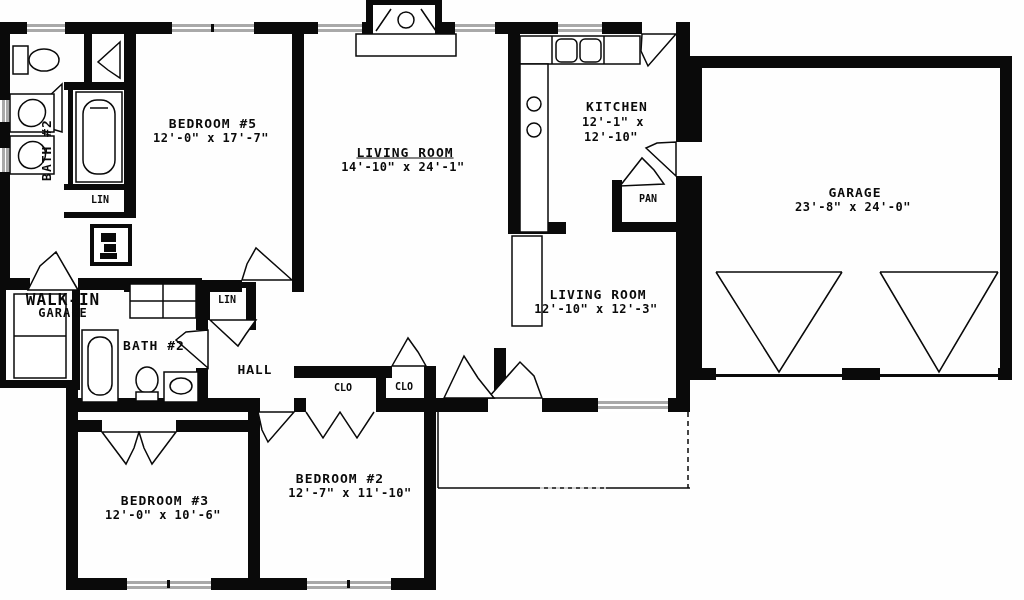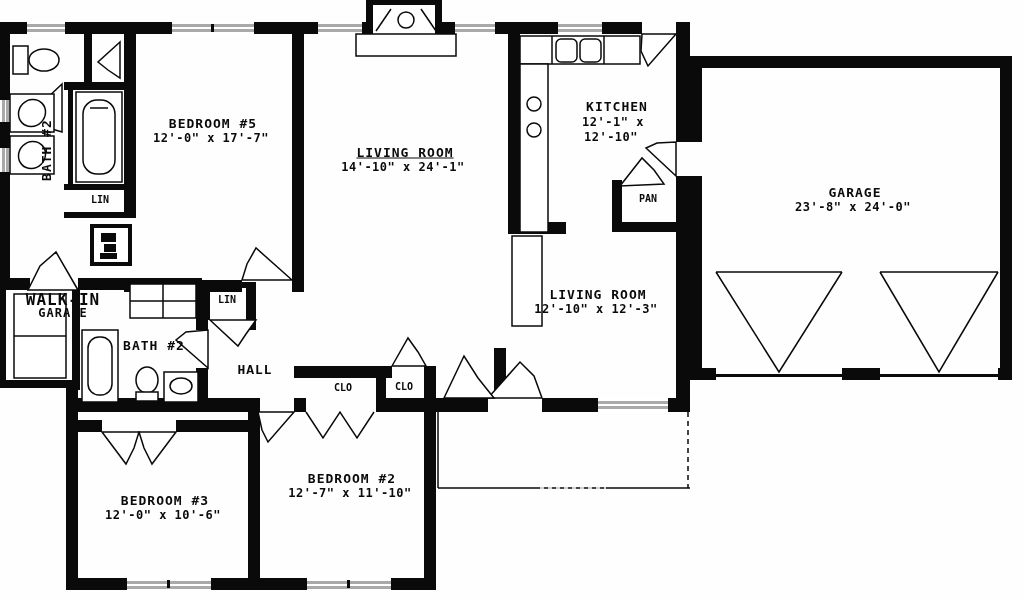--- a/index.html
+++ b/index.html
@@ -274,21 +274,21 @@
   <div class="lbl room-name" style="left:63px;top:300px;font-size:16px;">WALK-IN</div>
   <div class="lbl room-name" style="left:63px;top:313px;font-size:12px;">GARAGE</div>
 
   <div class="lbl room-name" style="left:154px;top:345px;">BATH #2</div>
   <div class="lbl room-name" style="left:255px;top:370px;font-family:Liberation Mono, monospace;">HALL</div>
   <div class="lbl vert" style="left:46px;top:150px;">BATH #2</div>
 
   <div class="lbl room-name" style="left:165px;top:500px;">BEDROOM #3</div>
   <div class="lbl room-dims" style="left:163px;top:515px;">12'-0" x 10'-6"</div>
 
-  <div class="lbl room-name" style="left:352px;top:478px;">BEDROOM #2</div>
+  <div class="lbl room-name" style="left:340px;top:478px;">BEDROOM #2</div>
   <div class="lbl room-dims" style="left:350px;top:493px;">12'-7" x 11'-10"</div>
 
   <div class="lbl tiny" style="left:100px;top:200px;">LIN</div>
   <div class="lbl tiny" style="left:227px;top:300px;">LIN</div>
   <div class="lbl tiny" style="left:648px;top:199px;">PAN</div>
   <div class="lbl tiny" style="left:343px;top:388px;">CLO</div>
   <div class="lbl tiny" style="left:404px;top:387px;">CLO</div>
 
 </div>
 

